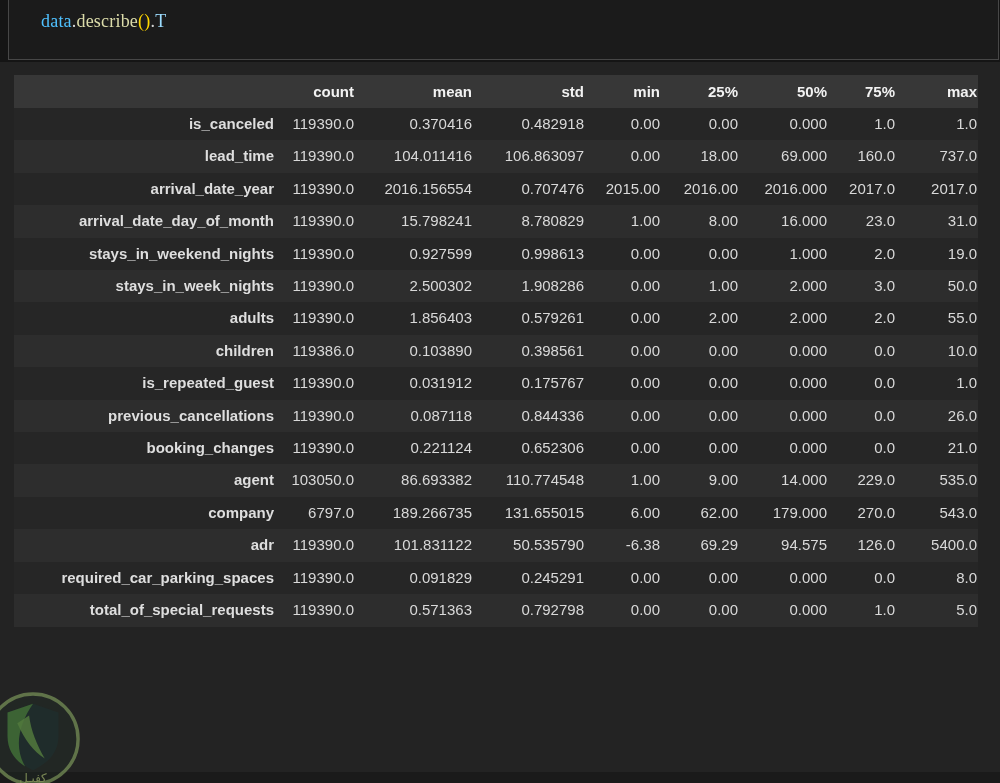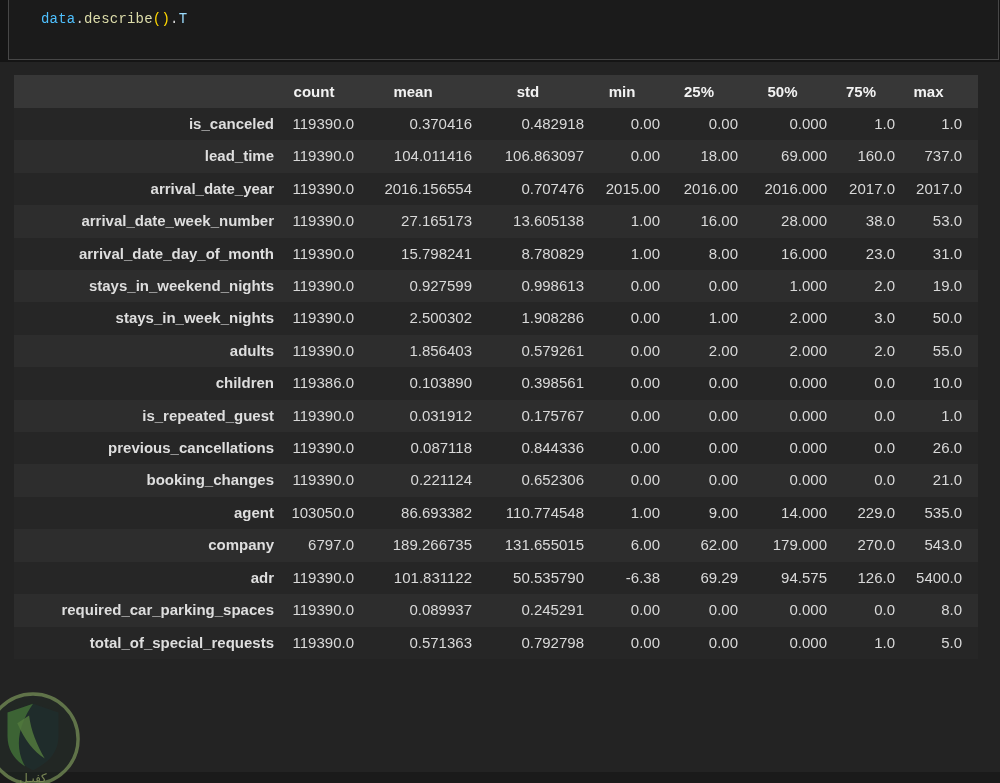--- a/index.html
+++ b/index.html
@@ -12,22 +12,22 @@
   .code-gutter{
     position:absolute;left:0;top:0;width:1000px;height:62px;
     background:#151515;
   }
   .code-cell{
     position:absolute;left:8px;top:-2px;width:991px;height:62px;
     background:#1b1b1b;border:1px solid #474747;box-sizing:border-box;
   }
   .code-line{
     padding:12px 0 0 32px;
-    font-family:Liberation Mono, monospace;
-    font-size:14px;letter-spacing:0.2px;white-space:pre;
+    font-family:Liberation Serif, serif;
+    font-size:18px;letter-spacing:0.2px;white-space:pre;
   }
   
   table.df{
     position:absolute;left:14px;top:75px;width:964px;
     border-collapse:collapse;table-layout:fixed;
     font-size:15px;color:#d9d9d9;
   }
   table.df col.c-label{width:260px}
   table.df col.c-count{width:80px}
   table.df col.c-mean{width:118px}
@@ -35,23 +35,23 @@
   table.df col.c-min{width:76px}
   table.df col.c-q1{width:78px}
   table.df col.c-q2{width:89px}
   table.df col.c-q3{width:68px}
   table.df col.c-max{width:83px}
   table.df th,table.df td{
     text-align:right;padding:0;height:32.4px;line-height:32.4px;
     font-weight:400;white-space:nowrap;overflow:hidden;
     box-sizing:border-box;
   }
-  table.df td:last-child,table.df thead th:last-child{padding-right:16px}
+  table.df td:last-child,table.df thead th:last-child{padding-right:1px}
   table.df thead th{
-    background:#373737;color:#f2f2f2;font-weight:700;height:33px;line-height:33px;text-align:center;
+    background:#373737;color:#f2f2f2;font-weight:700;height:33px;line-height:33px;
   }
   table.df tbody tr:nth-child(odd){background:#262626;}
   table.df tbody tr:nth-child(even){background:#2d2d2d;}
   table.df tbody th{font-weight:700;color:#dedede;}
   
   .bottom-strip{
     position:absolute;left:0;bottom:0;width:1000px;height:11px;background:#1a1a1a;
   }
   
   .watermark{
@@ -120,31 +120,20 @@
         <td>119390.0</td>
         <td>2016.156554</td>
         <td>0.707476</td>
         <td>2015.00</td>
         <td>2016.00</td>
         <td>2016.000</td>
         <td>2017.0</td>
         <td>2017.0</td>
       </tr>
       <tr>
-        <th>arrival_date_week_number</th>
-        <td>119390.0</td>
-        <td>27.165173</td>
-        <td>13.605138</td>
-        <td>1.00</td>
-        <td>16.00</td>
-        <td>28.000</td>
-        <td>38.0</td>
-        <td>53.0</td>
-      </tr>
-      <tr>
         <th>arrival_date_day_of_month</th>
         <td>119390.0</td>
         <td>15.798241</td>
         <td>8.780829</td>
         <td>1.00</td>
         <td>8.00</td>
         <td>16.000</td>
         <td>23.0</td>
         <td>31.0</td>
       </tr>
@@ -254,21 +243,21 @@
         <td>50.535790</td>
         <td>-6.38</td>
         <td>69.29</td>
         <td>94.575</td>
         <td>126.0</td>
         <td>5400.0</td>
       </tr>
       <tr>
         <th>required_car_parking_spaces</th>
         <td>119390.0</td>
-        <td>0.089937</td>
+        <td>0.091829</td>
         <td>0.245291</td>
         <td>0.00</td>
         <td>0.00</td>
         <td>0.000</td>
         <td>0.0</td>
         <td>8.0</td>
       </tr>
       <tr>
         <th>total_of_special_requests</th>
         <td>119390.0</td>

